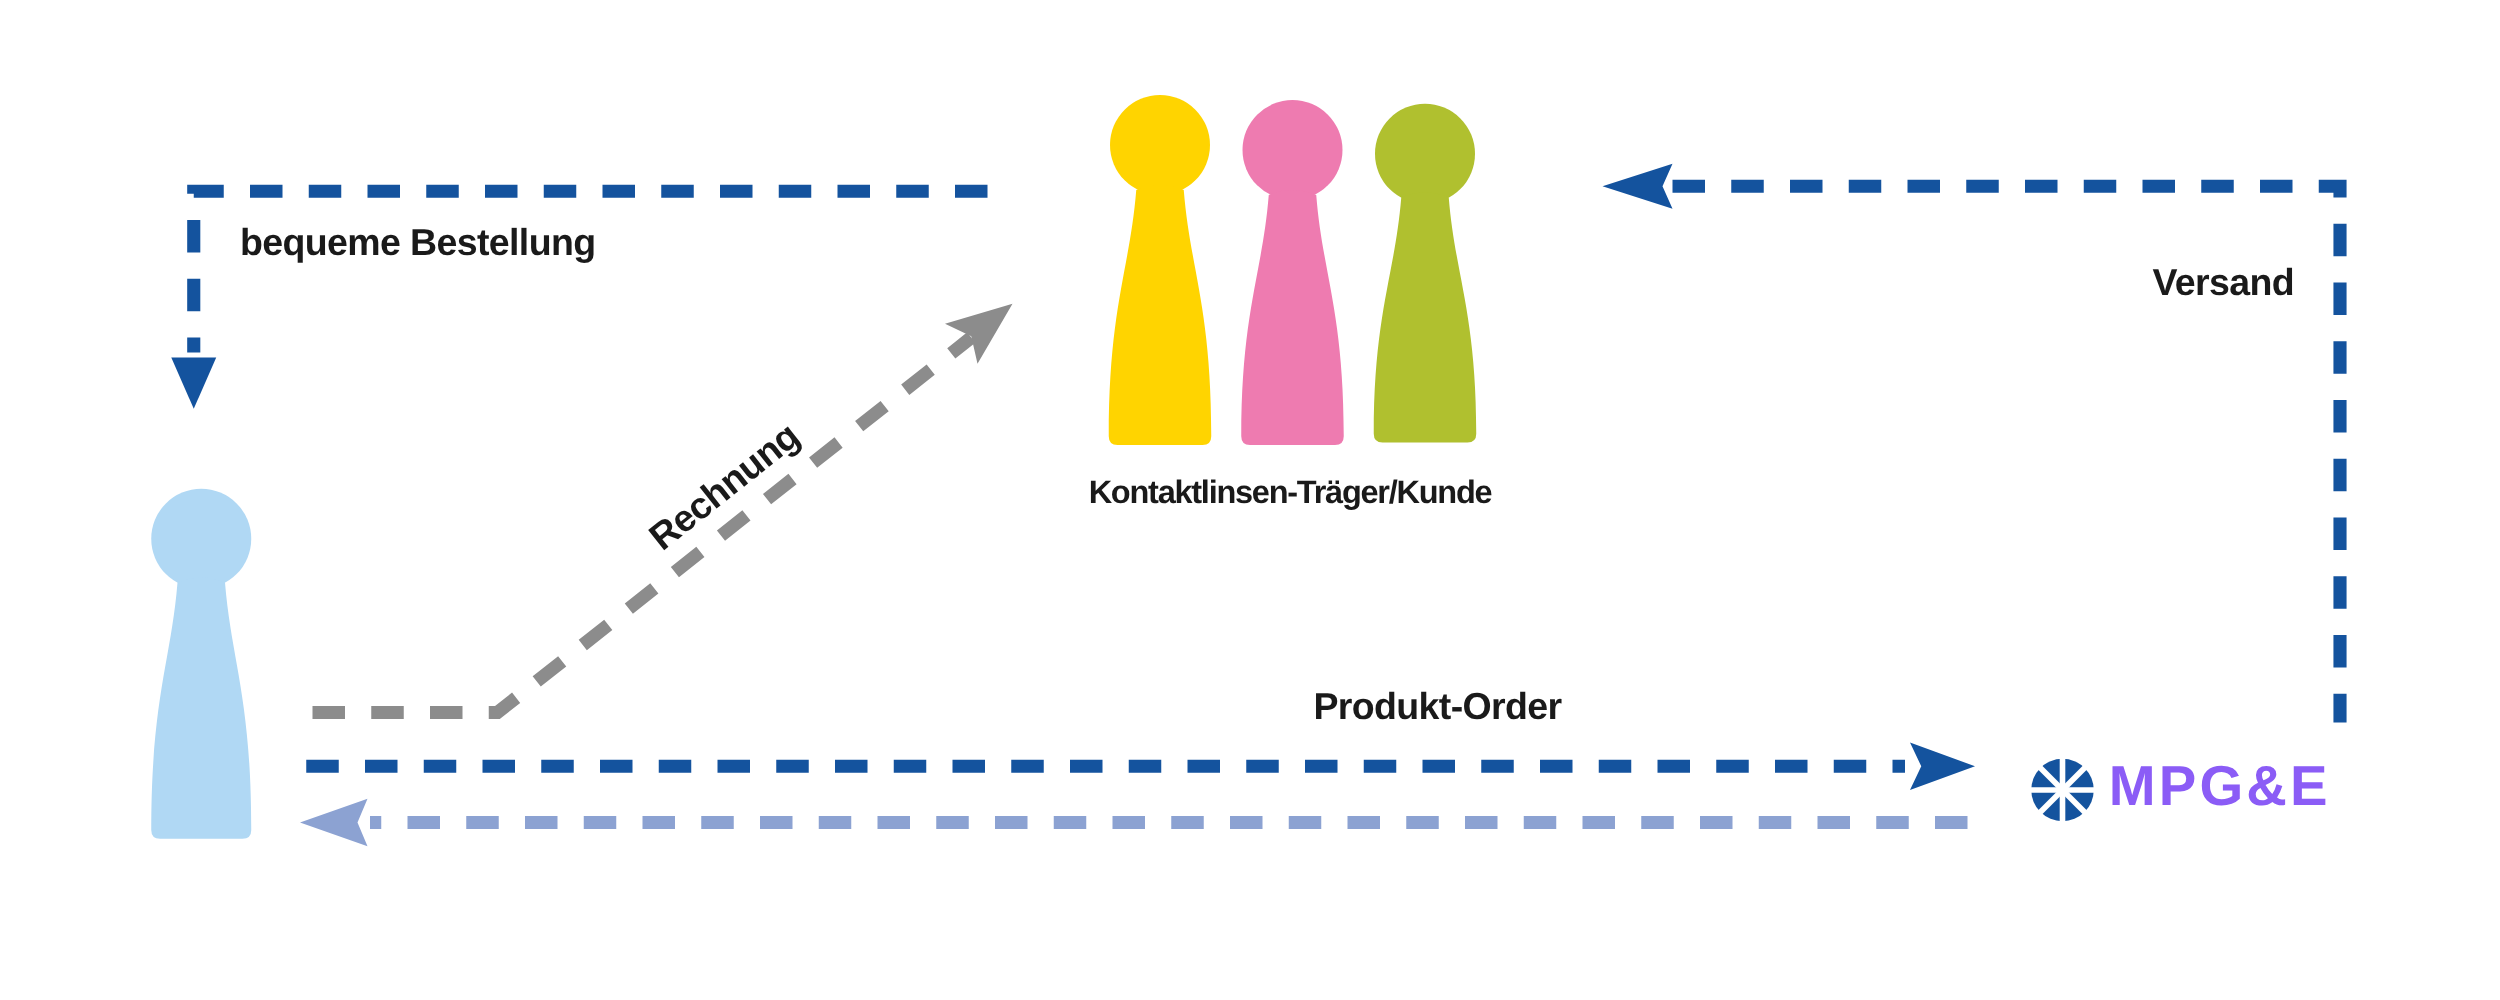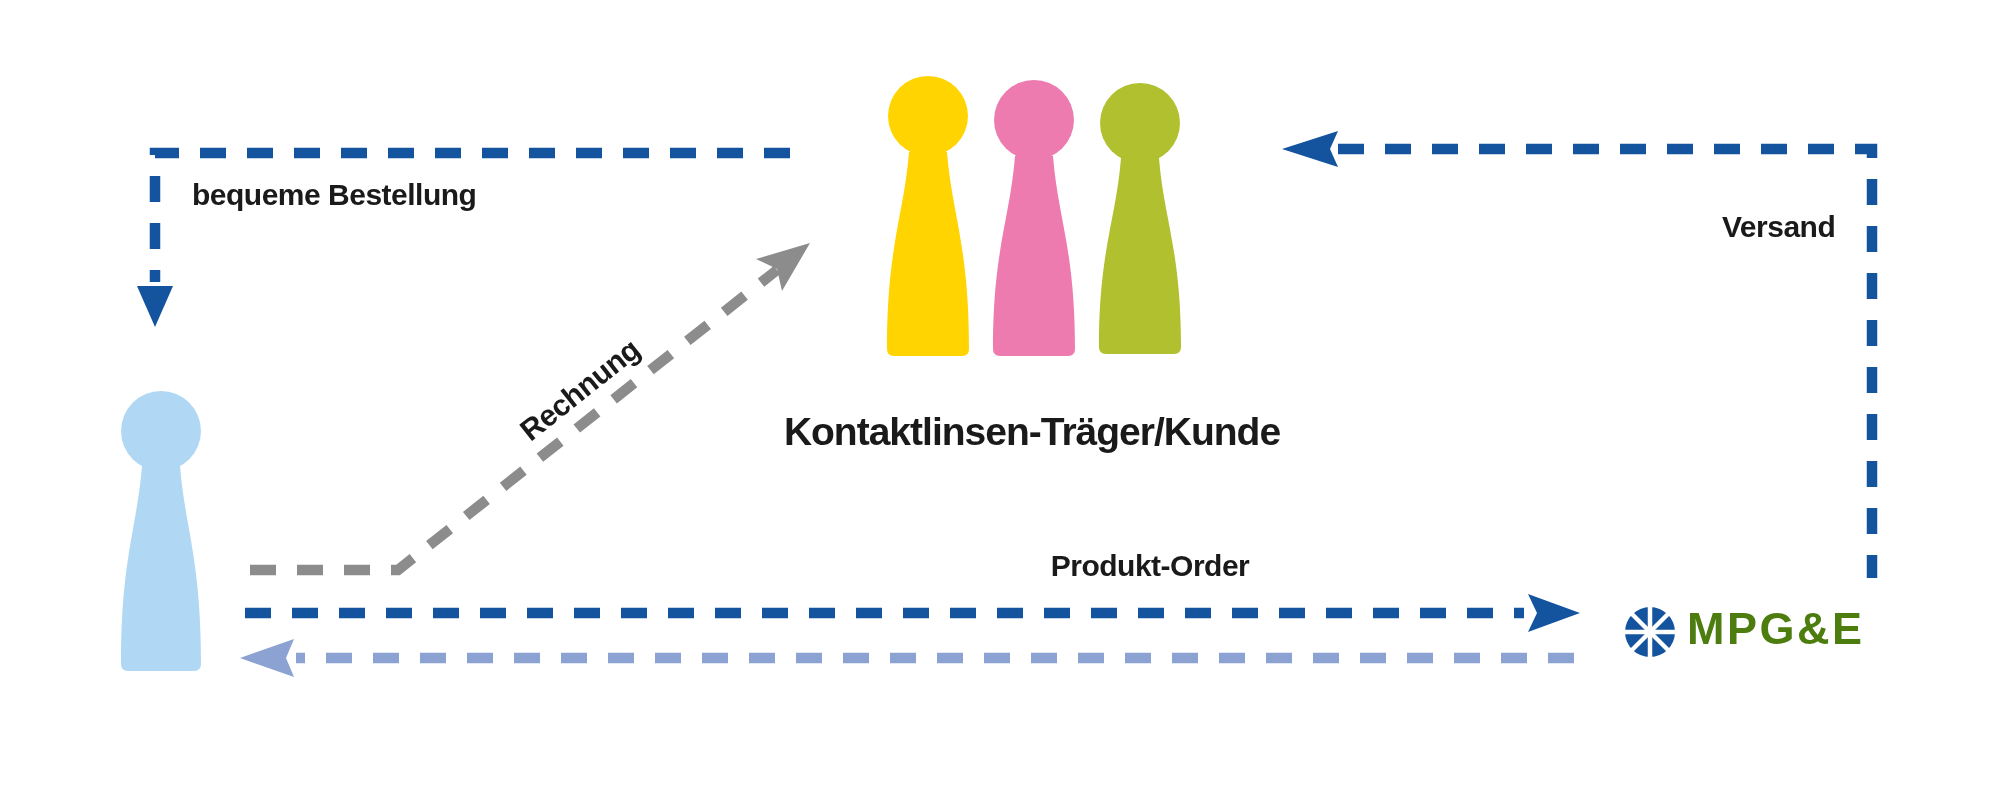--- a/index.html
+++ b/index.html
@@ -13,38 +13,38 @@
   #diagram-svg{position:absolute;left:0;top:0;}
   .lbl{
     position:absolute;
     font-weight:700;
     font-size:30px;
     line-height:1;
     letter-spacing:-0.5px;
     color:#1a1a1a;
     white-space:nowrap;
   }
-  .lbl-entity{font-size:39px;letter-spacing:-1px;margin-top:32px;}
+  .lbl-entity{font-size:26px;letter-spacing:-1px;}
   .lbl-center{transform:translateX(-50%);}
   #lbl-rechnung{
     transform:translate(-50%,-50%) rotate(-38.5deg);
     left:580px;top:390px;
   }
   #lbl-bequeme{left:192px;top:180px;}
   #lbl-versand{left:1722px;top:181px;margin-top:31px;}
   #lbl-produkt{left:1150px;top:551px;}
   #lbl-liefer{left:858px;top:695px;}
   #lbl-kunde{left:1032px;top:380px;}
   #lbl-spezialist{left:120px;top:697px;}
   #lbl-mpge{
     left:1687px;top:606px;
     font-size:45px;
     font-weight:700;
     letter-spacing:2.5px;
-    color:#4d7c0f;
+    color:#8b5cf6;
   }
 </style>
 </head>
 <body>
 
 <div id="stage">
 
   <svg id="diagram-svg" width="2000" height="800" viewBox="0 0 2000 800">
 
     <g>

